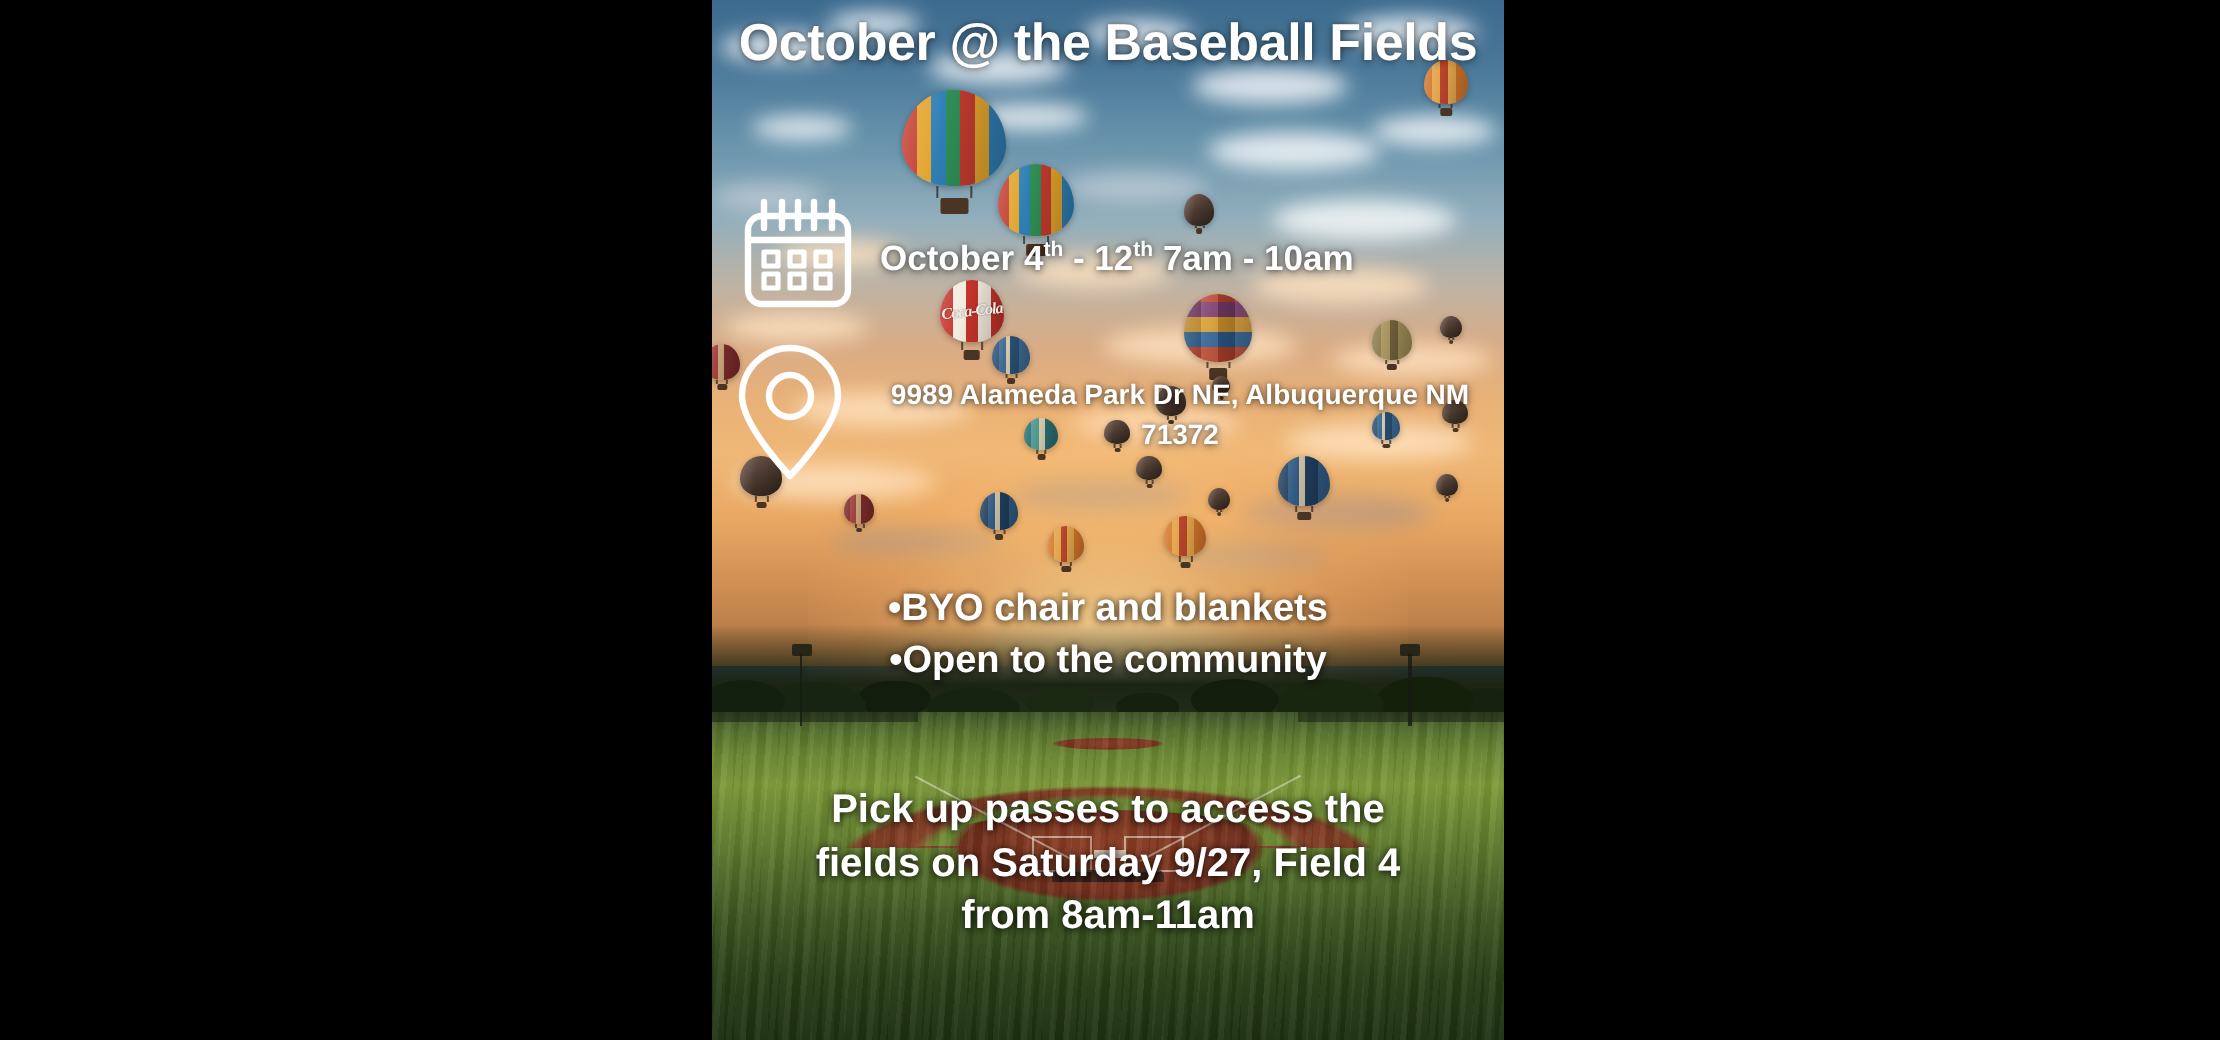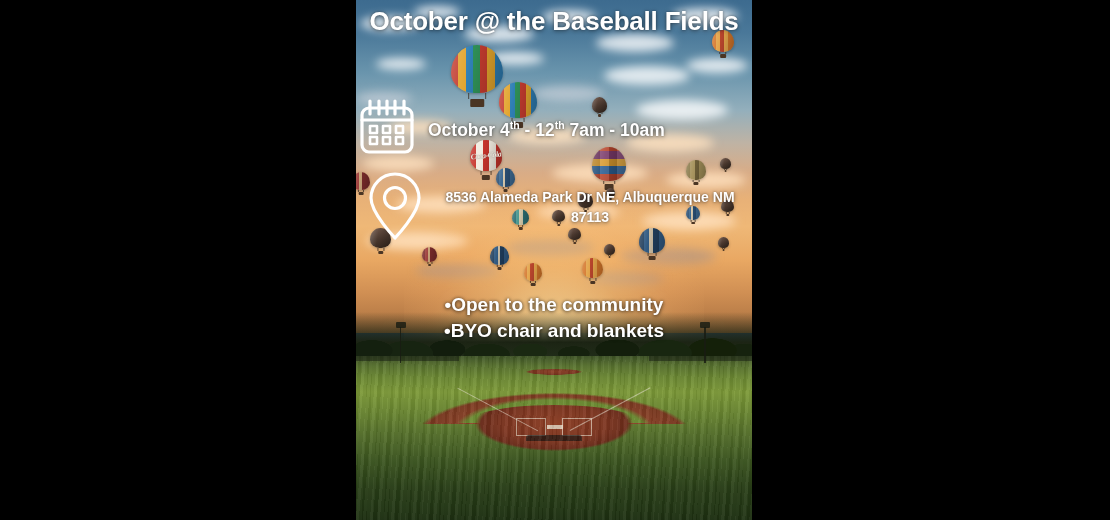--- a/index.html
+++ b/index.html
@@ -249,21 +249,21 @@
     font-size:26px; line-height:30px;
     letter-spacing:-.2px;
     text-shadow:0 1px 4px rgba(0,0,0,.45), 0 0 2px rgba(0,0,0,.3);
     z-index:30;
   }
 
   .info-row {
     position:absolute; z-index:30;
     display:flex; align-items:center;
   }
-  .info-date { left:0; top:96px; width:382px;align-items:center; }
+  .info-date { left:12px; top:96px; width:382px;align-items:center; }
   .info-addr { left:8px; top:172px; width:382px; }
 
   .icon-box { flex:0 0 auto; }
   .cal-icon, .pin-icon { display:block; }
 
   .info-text {
     color:#fff; font-weight:700;
     text-shadow:0 1px 4px rgba(0,0,0,.5), 0 0 2px rgba(0,0,0,.35);
   }
   .date-text {
@@ -518,25 +518,30 @@
     </div>
 
     <div class="info-row info-addr">
       <span class="icon-box">
         <svg class="pin-icon" width="62" height="70" viewBox="0 0 62 70" fill="none" stroke="#ffffff" stroke-width="3.2" stroke-linecap="round" stroke-linejoin="round">
           <path d="M31 66 C31 66 55 41 55 26 A24 24 0 0 0 7 26 C7 41 31 66 31 66 Z"></path>
           <circle cx="31" cy="26" r="10.5"></circle>
         </svg>
       </span>
       <span class="info-text addr-text">
-        <span>8536 Alameda Park Dr NE, Albuquerque NM</span><br>
-        <span>87113</span>
+        <span>9989 Alameda Park Dr NE, Albuquerque NM</span><br>
+        <span>71372</span>
       </span>
     </div>
 
     <div class="bullets">
+      <div>•BYO chair and blankets</div>
       <div>•Open to the community</div>
-      <div>•BYO chair and blankets</div>
     </div>
 
+    <div class="footer-note">
+      <div>Pick up passes to access the</div>
+      <div>fields on Saturday 9/27, Field 4</div>
+      <div>from 8am-11am</div>
+    </div>
 
   </div>
 </div>
 
 </body></html>

